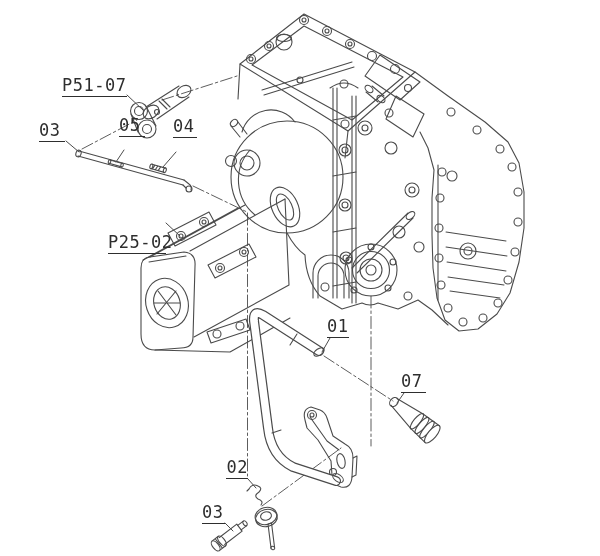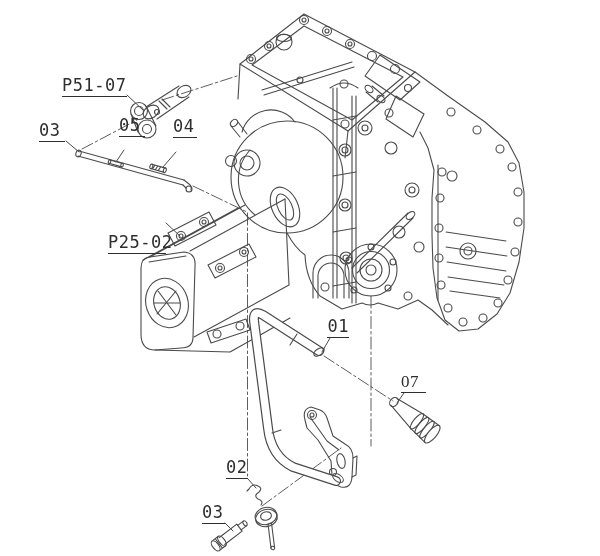--- a/index.html
+++ b/index.html
@@ -280,18 +280,18 @@
         <path d="M225,523 L233,531"></path>
       </g>
     </g>
   </svg>
 
   <div class="callout" style="left:62px;top:76px;width:65px;">P51-07</div>
   <div class="callout" style="left:39px;top:121px;width:26px;">03</div>
   <div class="callout" style="left:119px;top:116px;width:26px;">05</div>
   <div class="callout" style="left:173px;top:117px;width:24px;">04</div>
   <div class="callout" style="left:108px;top:202px;width:58px;margin-top:31px;">P25-02</div>
-  <div class="callout" style="left:327px;top:317px;width:22px;text-align:right;">01</div>
-  <div class="callout" style="left:401px;top:372px;width:25px;font-family:Liberation Serif, serif;">07</div>
-  <div class="callout" style="left:226px;top:458px;width:22px;">02</div>
+  <div class="callout" style="left:327px;top:317px;width:22px;">01</div>
+  <div class="callout" style="left:401px;top:372px;width:25px;">07</div>
+  <div class="callout" style="left:226px;top:458px;width:22px;text-align:right;">02</div>
   <div class="callout" style="left:202px;top:503px;width:23px;">03</div>
 
 </div>
 
 </body></html>

